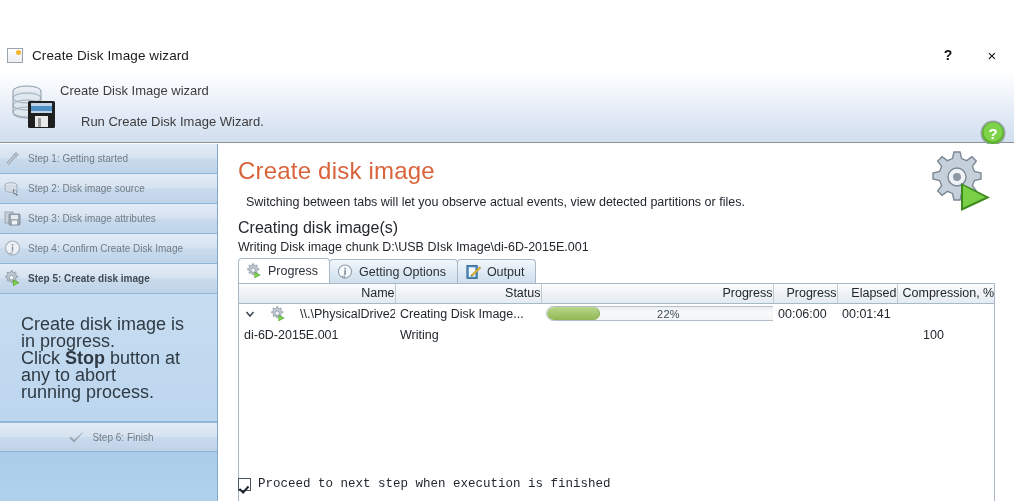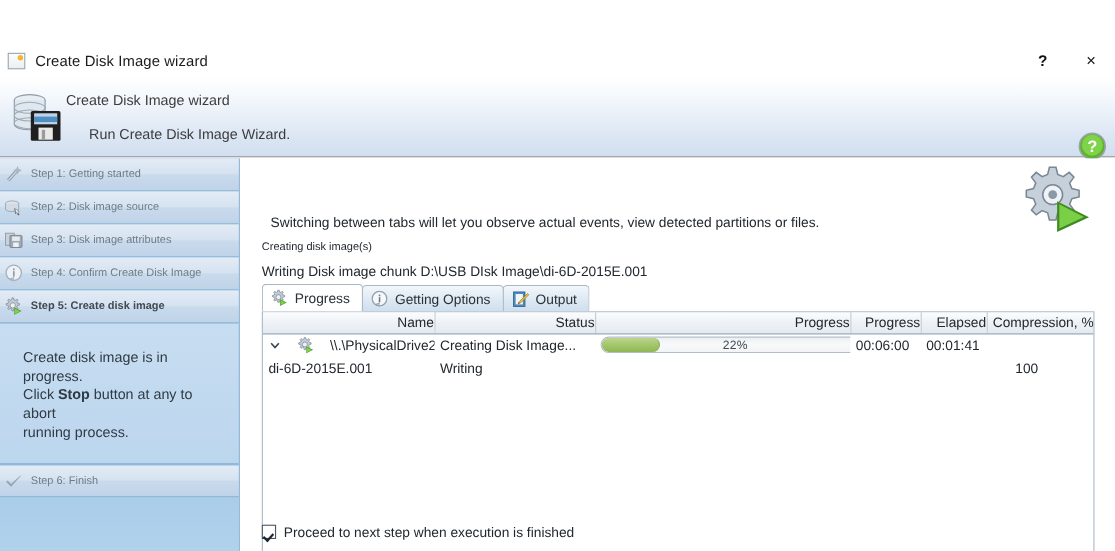--- a/index.html
+++ b/index.html
@@ -88,47 +88,47 @@
   }
   .step .sicon {
     width: 17px; height: 17px; margin-left: 4px; flex: 0 0 auto;
     position: relative;
   }
   .step .slabel {
     margin-left: 7px; font-size: 10px; color: #6f7c86;
     white-space: nowrap;
   }
   .step.active .slabel { color: #3f4a53; font-weight: bold; }
-  .step.finish { border-bottom: 1px solid #8fb6d8; border-top: 1px solid #8fb6d8; }
+  .step.finish { border-bottom: 1px solid #8fb6d8; border-top: 1px solid #8fb6d8; justify-content: center; }
 
   .note {
     background: linear-gradient(to bottom, #c7ddf1 0%, #bcd6ee 100%);
     border-bottom: 1px solid #8fb6d8;
     padding: 22px 14px 20px 21px;
-    font-size: 13px; color: #2f3a44; line-height: 17px;
+    font-size: 18px; color: #2f3a44; line-height: 17px;
   }
   .note b { font-weight: bold; }
 
   
   .main {
     position: absolute; left: 219px; top: 104px; width: 795px; height: 397px;
     background: #ffffff;
   }
   .page-title {
     position: absolute; left: 19px; top: 13px;
     font-size: 24px; color: #d9633b; font-weight: normal;
     letter-spacing: .2px;
   }
   .page-sub {
     position: absolute; left: 27px; top: 51px;
     font-size: 12.5px; color: #22282e;
   }
   .status1 {
     position: absolute; left: 19px; top: 75px;
-    font-size: 10px; color: #22282e;
+    font-size: 16px; color: #22282e;
   }
   .status2 {
     position: absolute; left: 19px; top: 96px;
     font-size: 12.5px; color: #22282e;
   }
   .gearplay {
     position: absolute; right: 22px; top: 6px; width: 62px; height: 62px;
   }
 
   
@@ -204,21 +204,21 @@
   }
   .pbar-txt {
     position: absolute; left: 0; right: 0; top: 0; bottom: 0;
     display: flex; align-items: center; justify-content: center;
     font-size: 11px; color: #3d4b57; letter-spacing: .3px;
   }
 
   
   .chkrow {
     position: absolute; left: 19px; top: 333px;
-    display: flex; align-items: flex-start; gap: 7px;
+    display: flex; align-items: flex-end; gap: 7px; font-family: Liberation Mono, monospace;
   }
   .chkbox {
     width: 13px; height: 13px; border: 1px solid #4a5560;
     background: #ffffff; position: relative; flex: 0 0 auto;
   }
   .chkbox::after {
     content: ""; position: absolute; left: 2px; top: 5px;
     width: 4px; height: 7px;
     border-right: 2px solid #1d2530; border-bottom: 2px solid #1d2530;
     transform: rotate(42deg);
@@ -362,20 +362,21 @@
         <svg width="17" height="17" viewBox="0 0 17 17">
           <path d="M1.5 9 L6 13.5 L15.5 3 L13.8 4 L6 11 L3 7.8z" fill="#98a3ad"></path>
         </svg>
       </span>
       <span class="slabel">Step 6: Finish</span>
     </div>
   </div>
 
   <div class="main">
 
+    <div class="page-title">Create disk image</div>
     <div class="page-sub">Switching between tabs will let you observe actual events, view detected partitions or files.</div>
     <div class="status1">Creating disk image(s)</div>
     <div class="status2">Writing Disk image chunk D:\USB DIsk Image\di-6D-2015E.001</div>
 
     <div class="gearplay">
       <svg width="62" height="62" viewBox="0 0 62 62">
         <path d="M24 2 l6 0 1.6 6.6 5 2 5.4-3.9 4.3 4.3 -3.9 5.4 2 5 6.6 1.6 0 6 -6.6 1.6 -2 5 3.9 5.4 -4.3 4.3 -5.4-3.9 -5 2 -1.6 6.6 -6 0 -1.6-6.6 -5-2 -5.4 3.9 -4.3-4.3 3.9-5.4 -2-5 -6.6-1.6 0-6 6.6-1.6 2-5 -3.9-5.4 4.3-4.3 5.4 3.9 5-2z" fill="#c6d0da" stroke="#7b8793" stroke-width="1.4"></path>
         <circle cx="27" cy="27" r="9" fill="#eff3f7" stroke="#7b8793" stroke-width="1.4"></circle>
         <circle cx="27" cy="27" r="4" fill="#8c98a4"></circle>
         <path d="M31 33 L60 47.5 L31 61z" fill="#3f8a1f"></path>

